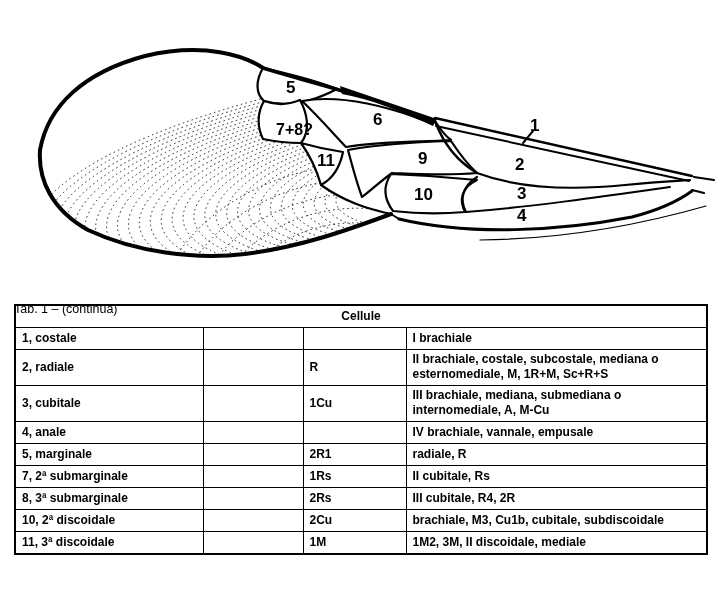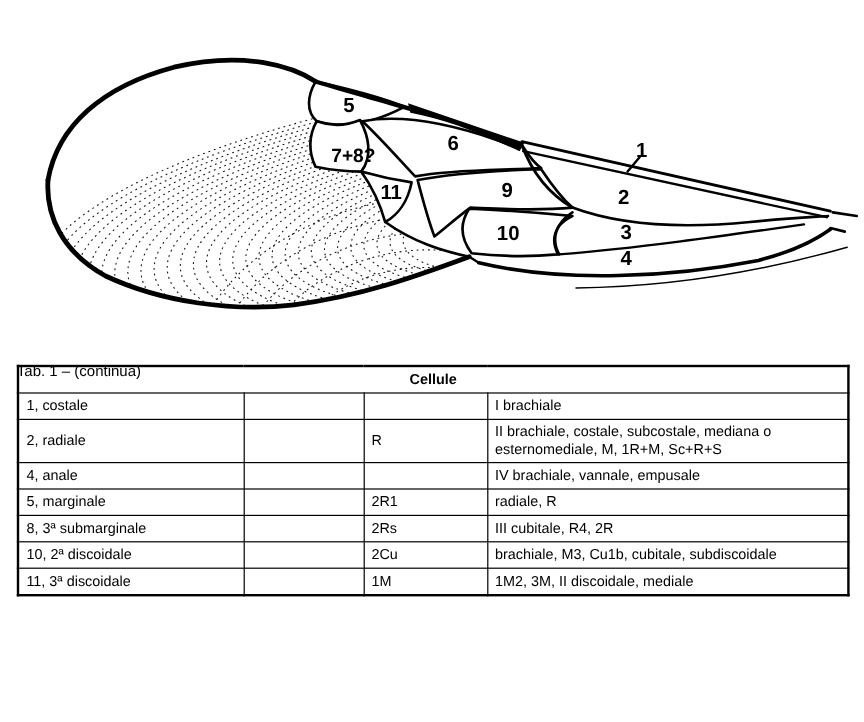--- a/index.html
+++ b/index.html
@@ -15,21 +15,21 @@
   #cell-table{
     position:absolute;left:14px;top:304px;width:692px;
     border-collapse:collapse;border:2px solid #000;
     table-layout:fixed;
   }
   #cell-table td,#cell-table th{
     border:1px solid #000;
     font-size:12px;line-height:15px;
     padding:2px 6px 3px 6px;
     vertical-align:middle;text-align:left;
-    overflow:hidden;height:16px;
+    overflow:hidden;height:16px;font-weight:bold;
   }
   #cell-table th{font-weight:bold;text-align:center;}
   .wing-label{
     font-family:"Liberation Sans",sans-serif;
     font-weight:bold;font-size:17px;fill:#000;
   }
   .wing-label.small{font-size:16px;}
   .vein{fill:none;stroke:#000;stroke-linecap:round;stroke-linejoin:round;}
   .cellshape{fill:#ffffff;stroke:#000;stroke-width:2.2;stroke-linejoin:round;}
 </style>
@@ -171,32 +171,44 @@
       <td></td>
       <td>I brachiale</td>
     </tr>
     <tr>
       <td>2, radiale</td>
       <td></td>
       <td>R</td>
       <td>II brachiale, costale, subcostale, mediana o esternomediale, M, 1R+M, Sc+R+S</td>
     </tr>
     <tr>
+      <td>3, cubitale</td>
+      <td></td>
+      <td>1Cu</td>
+      <td>III brachiale, mediana, submediana o internomediale, A, M-Cu</td>
+    </tr>
+    <tr>
       <td>4, anale</td>
       <td></td>
       <td></td>
       <td>IV brachiale, vannale, empusale</td>
     </tr>
     <tr>
       <td>5, marginale</td>
       <td></td>
       <td>2R1</td>
       <td>radiale, R</td>
     </tr>
     <tr>
+      <td>7, 2ª submarginale</td>
+      <td></td>
+      <td>1Rs</td>
+      <td>II cubitale, Rs</td>
+    </tr>
+    <tr>
       <td>8, 3ª submarginale</td>
       <td></td>
       <td>2Rs</td>
       <td>III cubitale, R4, 2R</td>
     </tr>
     <tr>
       <td>10, 2ª discoidale</td>
       <td></td>
       <td>2Cu</td>
       <td>brachiale, M3, Cu1b, cubitale, subdiscoidale</td>

